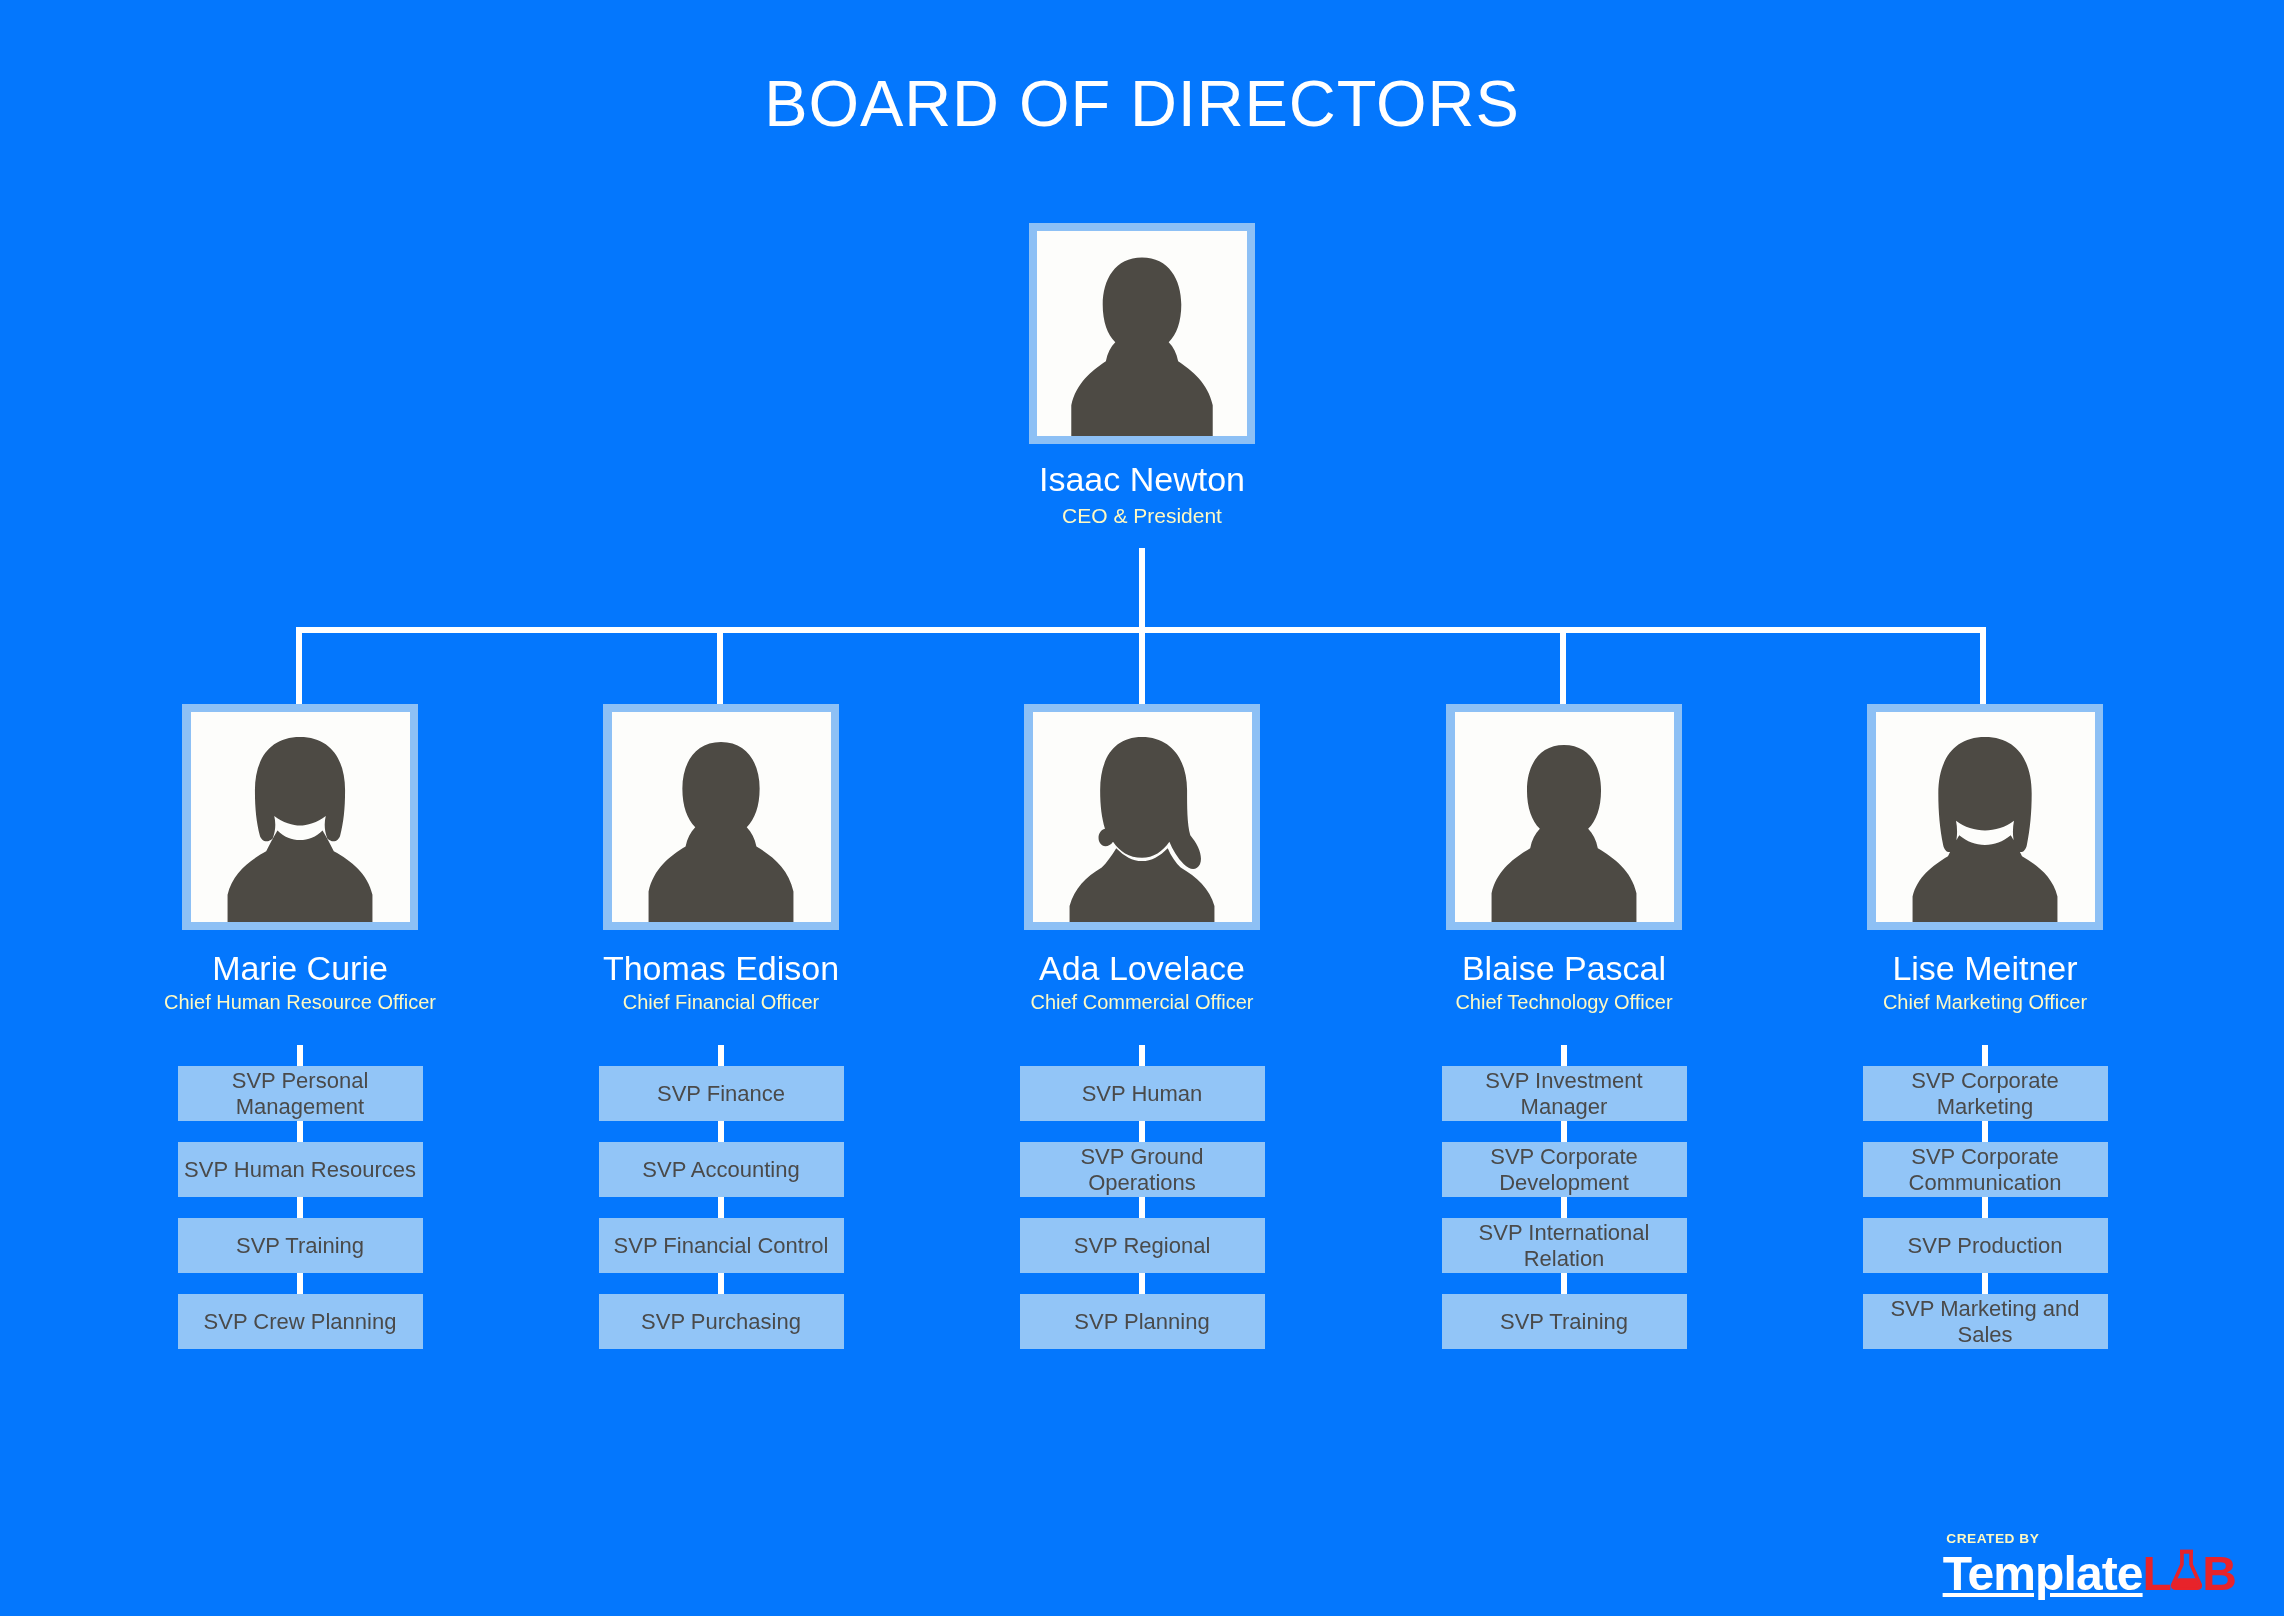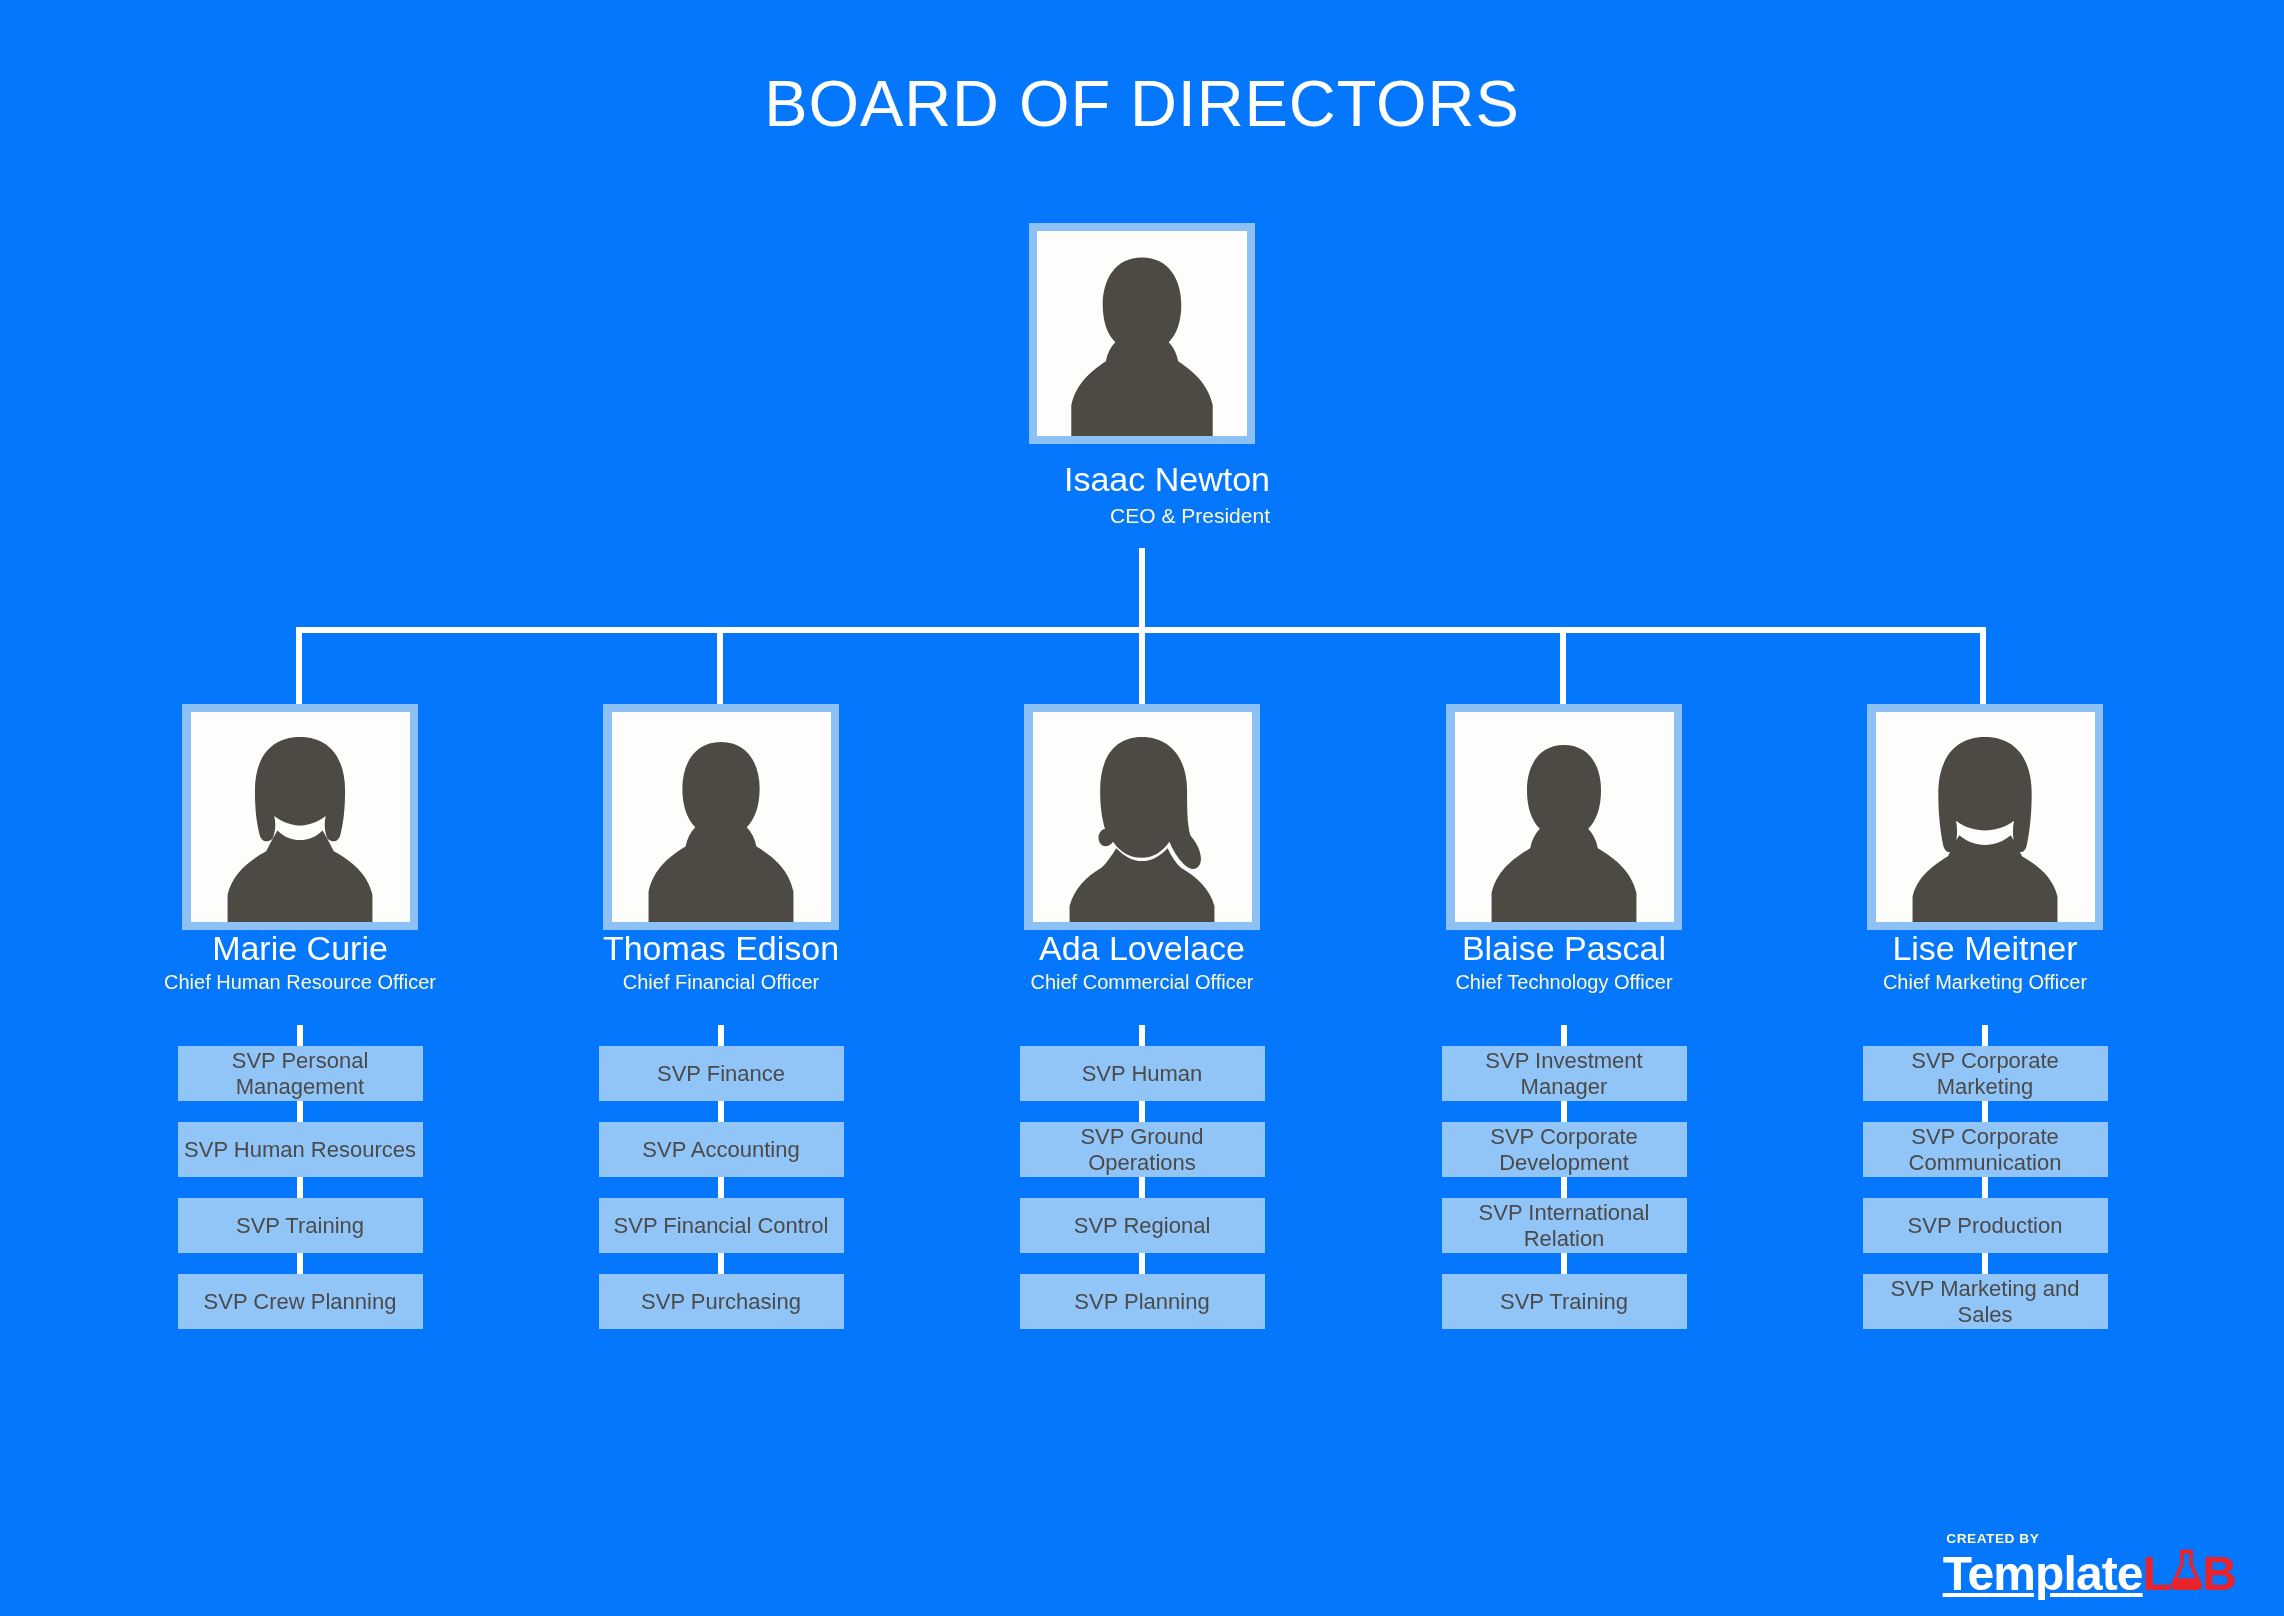--- a/index.html
+++ b/index.html
@@ -28,21 +28,21 @@
     letter-spacing: 0.9px;
     line-height: 1;
   }
 
   
   .ceo-node {
     position: absolute;
     top: 223px;
     left: 1014px;
     width: 256px;
-    text-align: right;
+    text-align: center;
   }
   .photo-frame {
     background: #8dc0f5;
     padding: 8.2px;
     display: block;
     margin: 0 auto;
     box-sizing: content-box;
   }
   .photo-inner {
     background: #fdfdfb;
@@ -94,21 +94,21 @@
     top: 0;
     width: 384px;
     text-align: center;
   }
   .exec-col .photo-frame {
     width: 219px;
     height: 210px;
   }
   .exec-col .person-name {
     font-size: 34px;
-    margin-top: 0;
+    margin-top: 20px;
   }
   .exec-col .person-title {
     font-size: 20px;
     margin-top: 3.7px;
   }
 
   .sub-list {
     margin-top: 31px;
     position: relative;
   }

